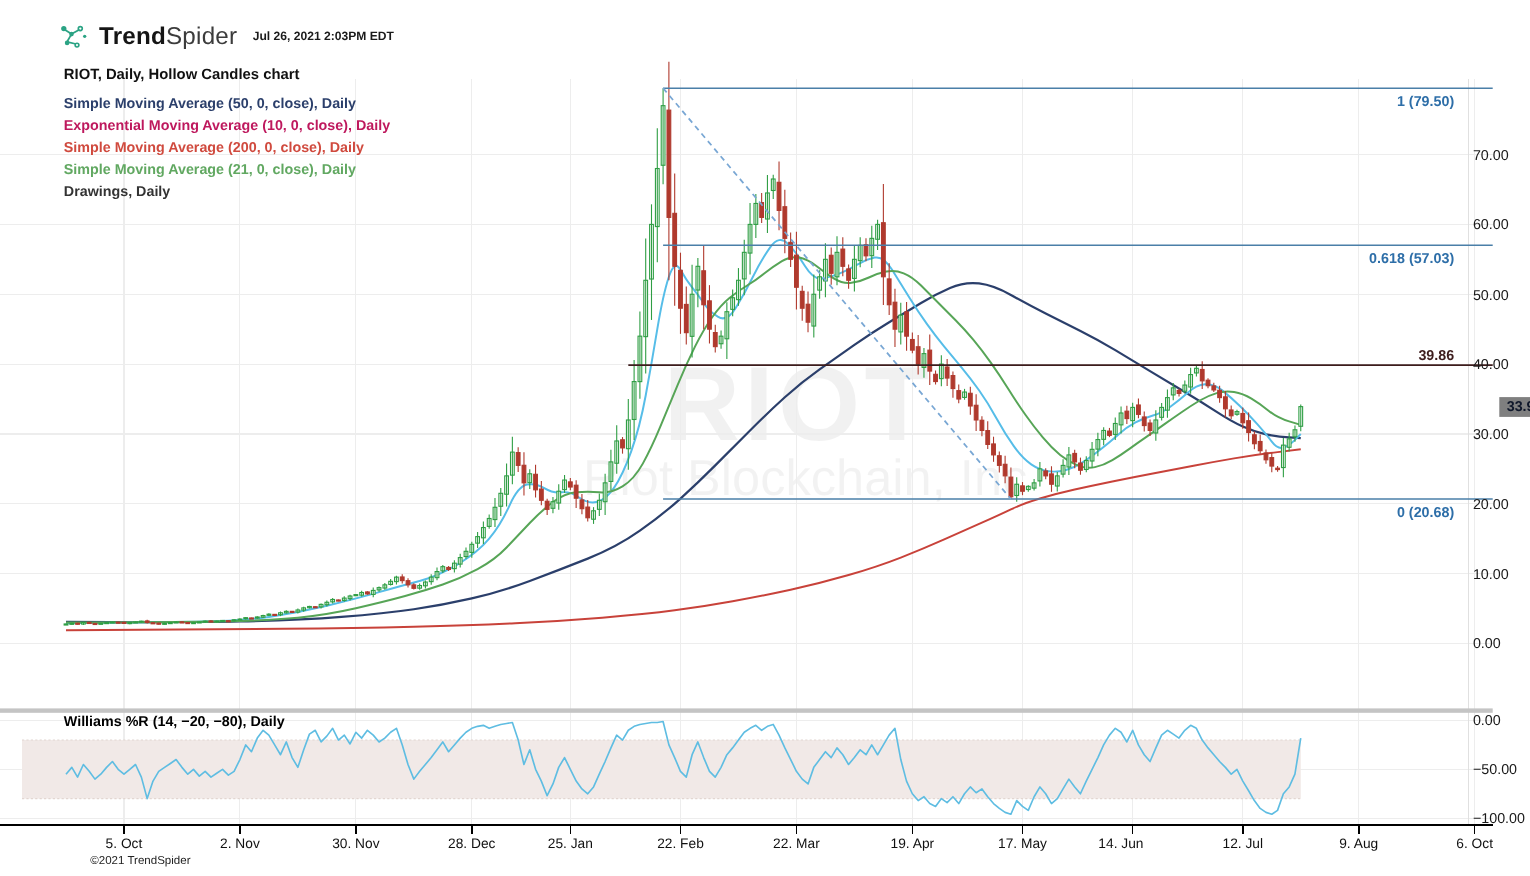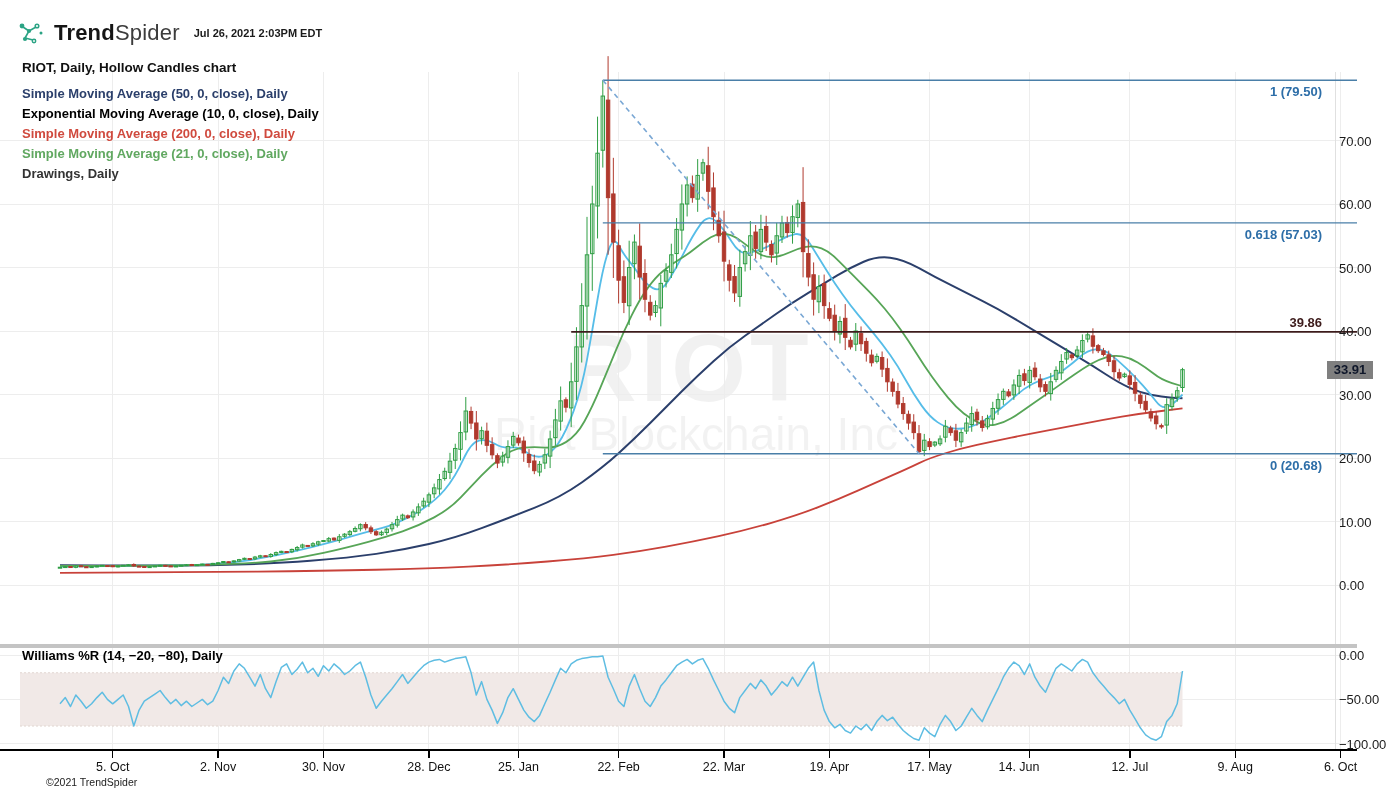--- a/index.html
+++ b/index.html
@@ -1,18 +1,18 @@
 <!DOCTYPE html>
 <html><head>
 <meta charset="utf-8">
 <style>
   html,body{margin:0;padding:0;background:#ffffff;}
   .stage{position:relative;width:1391px;height:796px;background:#fff;overflow:hidden;
          font-family:"Liberation Sans", sans-serif;-webkit-font-smoothing:antialiased;}
-  .abs{position:absolute;}
+  .abs{position:absolute;margin-left:36px;}
   #watermark{left:0;top:0;width:1357px;height:650px;pointer-events:none;}
   .wm1{position:absolute;left:690px;top:368px;transform:translate(-50%,-50%);
        font-size:96px;font-weight:bold;letter-spacing:4px;color:rgba(0,0,0,0.055);white-space:nowrap;}
   .wm2{position:absolute;left:696px;top:434px;transform:translate(-50%,-50%);
        font-size:46px;font-weight:400;color:rgba(0,0,0,0.05);white-space:nowrap;}
   #chart-svg{position:absolute;left:0;top:0;}
   .hdr-logo-bold{font-size:22px;font-weight:800;color:#151515;letter-spacing:0.2px;}
   .hdr-logo-light{font-size:22px;font-weight:300;color:#3c3c3c;letter-spacing:0.2px;}
   .hdr-time{font-size:11px;font-weight:600;color:#1a1a1a;margin-left:14px;}
   #header{left:16px;top:18px;display:flex;align-items:center;height:30px;}
@@ -542,21 +542,21 @@
       </g>
     </svg>
     <span class="hdr-logo-bold">Trend</span>
       <span class="hdr-logo-light">Spider</span>
     <span class="hdr-time">Jul 26, 2021 2:03PM EDT</span>
   </div>
 
   <div id="chart-title" class="abs">RIOT, Daily, Hollow Candles chart</div>
   <div id="legend">
       <div class="legend-item abs" style="top: 86px; color: rgb(43, 63, 107);">Simple Moving Average (50, 0, close), Daily</div>
-      <div class="legend-item abs" style="top: 106px; color: #000000;">Exponential Moving Average (10, 0, close), Daily</div>
+      <div class="legend-item abs" style="top: 106px; color: #be185d;">Exponential Moving Average (10, 0, close), Daily</div>
       <div class="legend-item abs" style="top: 126px; color: rgb(208, 74, 62);">Simple Moving Average (200, 0, close), Daily</div>
       <div class="legend-item abs" style="top: 146px; color: rgb(97, 168, 97);">Simple Moving Average (21, 0, close), Daily</div>
       <div class="legend-item abs" style="top: 166px; color: rgb(51, 51, 51);">Drawings, Daily</div>
     </div>
 
   <div id="labels-layer">
       <div class="axis-label" style="top: 140.5px;">70.00</div>
       <div class="axis-label" style="top: 204px;">60.00</div>
       <div class="axis-label" style="top: 267.5px;">50.00</div>
       <div class="axis-label" style="top: 331px;">40.00</div>

